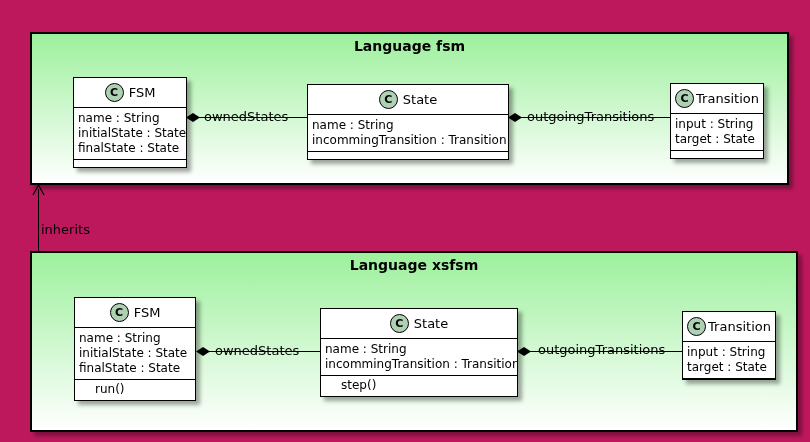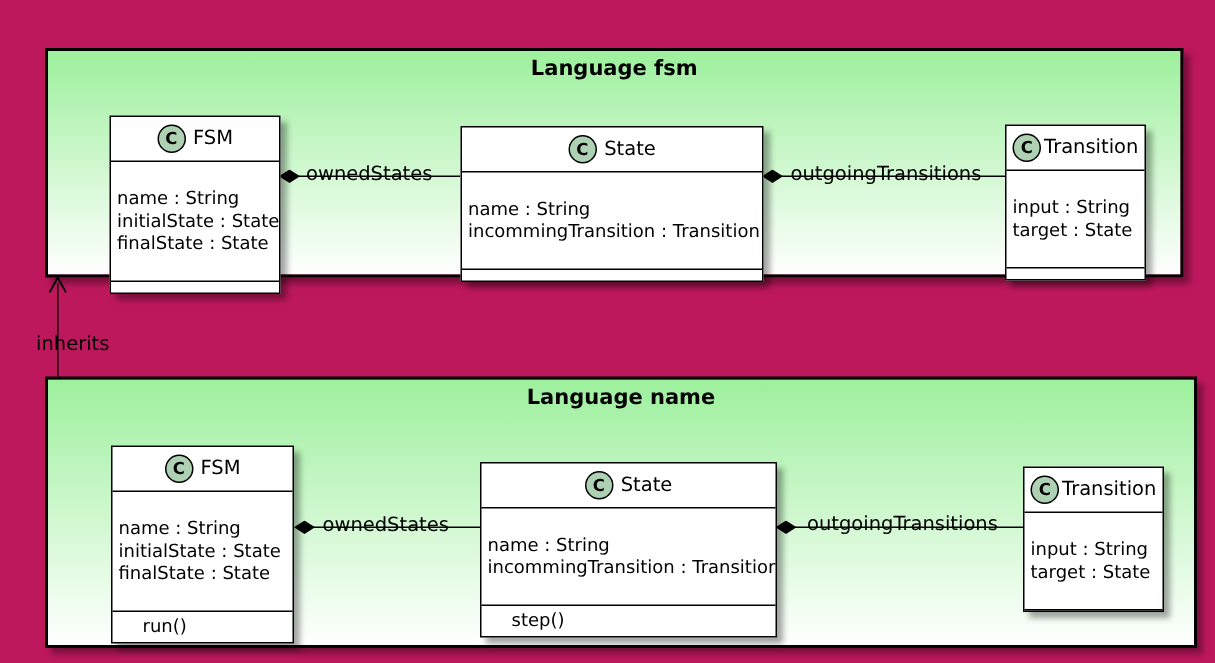--- a/index.html
+++ b/index.html
@@ -51,21 +51,21 @@
     border-radius: 50%;
     background: var(--stereotype_circle_fill);
     border: 1px solid var(--line);
     display: flex; align-items: center; justify-content: center;
     font-size: 11px; font-weight: bold;
   }
   .cls-name { font-size: 13px; white-space: nowrap; text-align: right; }
   .cls-attrs {
     border-top: 1.5px solid var(--line);
     border-bottom: 1.5px solid var(--line);
-    padding: 17px 4px;
+    padding: 3px 4px;
     font-size: 12px;
     line-height: 15px;
     white-space: nowrap;
     overflow: hidden;
   }
   .cls-methods {
     padding: 2px 4px 3px;
     font-size: 12px;
     line-height: 15px;
     white-space: nowrap;
@@ -81,28 +81,28 @@
 </head>
 <body>
 
 <div class="canvas">
 
   <div class="pkg" style="left:30px; top:32px; width:755px; height:149px;">
     <div class="pkg-title">Language fsm</div>
   </div>
 
   <div class="pkg" style="left:30px; top:251px; width:764px; height:177px;">
-    <div class="pkg-title">Language name</div>
+    <div class="pkg-title">Language xsfsm</div>
   </div>
 
   <svg class="marker" style="left:32px; top:184px;" width="13" height="13">
     <polyline points="1,11 6.5,1 12,11" fill="none" stroke="#000" stroke-width="1.2"></polyline>
   </svg>
   <div class="edge-v" style="left:38px; top:189px; height:62px;"></div>
-  <div class="edge-label" style="left:24px; top:210px;">inherits</div>
+  <div class="edge-label" style="left:41px; top:210px;">inherits</div>
 
   <div class="edge-h" style="left:190px; top:117px; width:117px;"></div>
   <svg class="marker" style="left:186px; top:113px;" width="14" height="9">
     <polygon points="0,4.5 7,0 14,4.5 7,9" fill="#000"></polygon>
   </svg>
   <div class="edge-label" style="left:204px; top:97px;">ownedStates</div>
 
   <div class="edge-h" style="left:510px; top:117px; width:160px;"></div>
   <svg class="marker" style="left:508px; top:113px;" width="14" height="9">
     <polygon points="0,4.5 7,0 14,4.5 7,9" fill="#000"></polygon>

